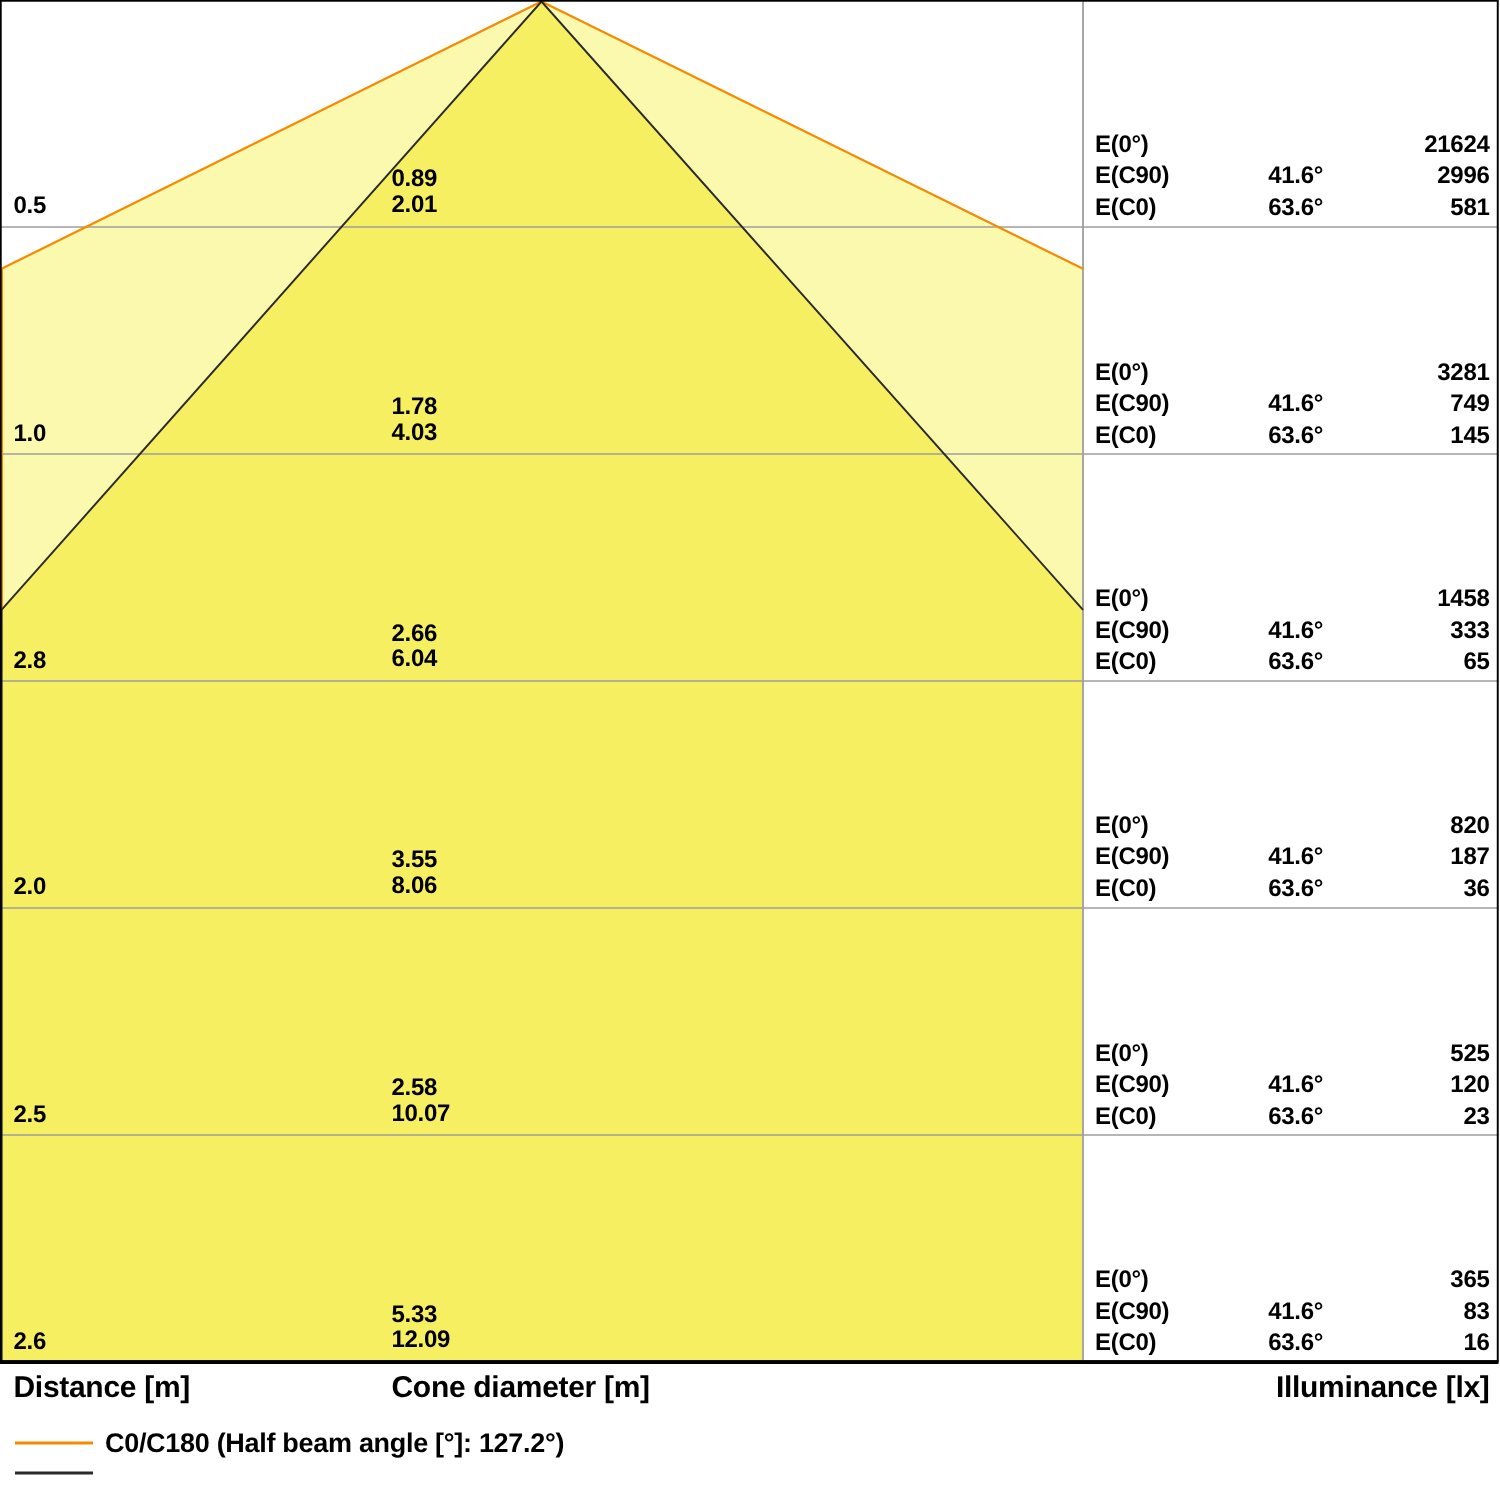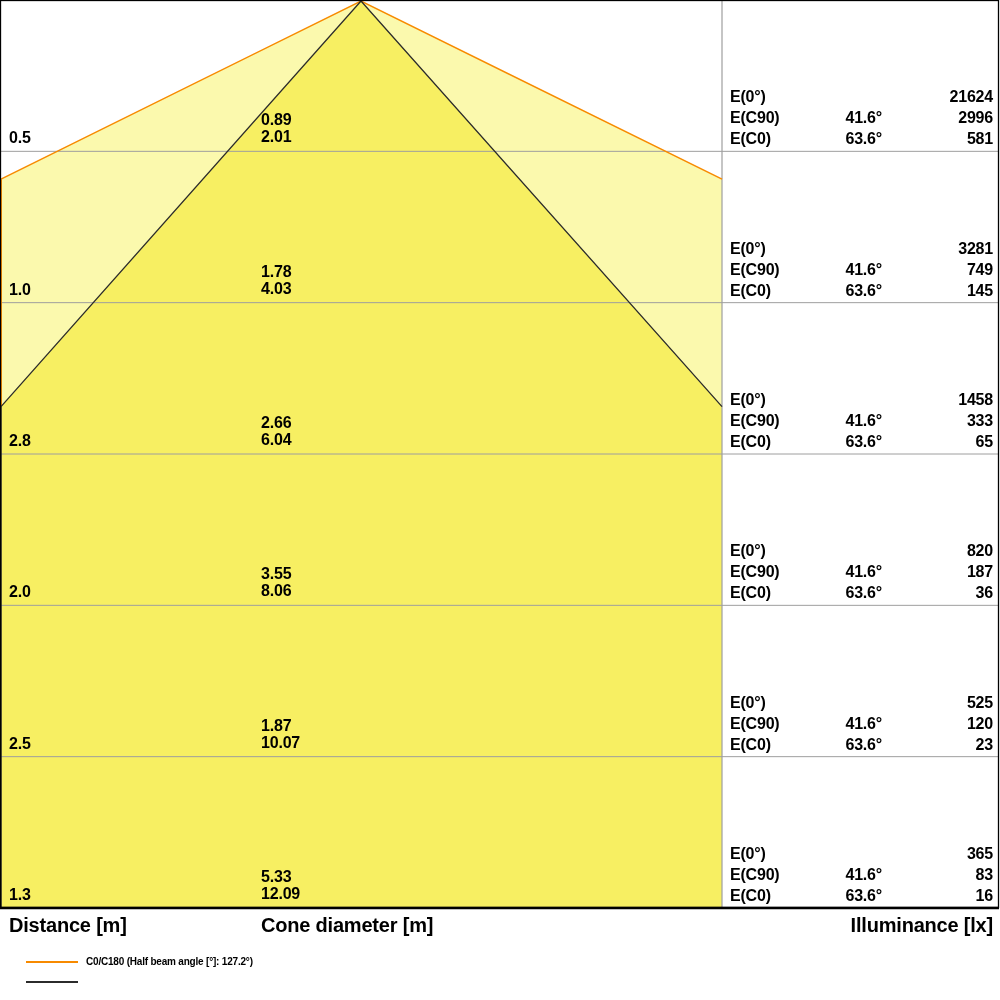--- a/index.html
+++ b/index.html
@@ -10,21 +10,21 @@
   .dist{position:absolute;left:9px;font-size:16px;line-height:18px;letter-spacing:-0.2px;}
   .cone{position:absolute;left:261px;width:200px;font-size:16px;line-height:17px;letter-spacing:-0.2px;}
   .iline{position:absolute;left:722px;width:278px;height:21px;font-size:16px;line-height:21px;letter-spacing:-0.2px;}
   .iline .lab{position:absolute;left:8px;}
   .iline .ang{position:absolute;right:118px;}
   .iline .val{position:absolute;right:7px;}
   .axis{position:absolute;top:916px;font-size:20px;line-height:18px;letter-spacing:-0.2px;}
   .axis.center{left:261px;width:200px;text-align:left;}
   .axis.left{left:9px;}
   .axis.right{right:7px;}
-  .legend-row{position:absolute;left:16px;width:888px;height:20px;font-size:10px;line-height:20px;letter-spacing:-0.2px;}
+  .legend-row{position:absolute;left:0;width:888px;height:20px;font-size:18px;line-height:20px;letter-spacing:-0.2px;}
   .legend-line{position:absolute;left:10px;top:9px;width:52px;height:0;border-top:2px solid #000;}
   .legend-text{position:absolute;left:70px;}
 </style>
 </head>
 <body>
 
 <div id="stage">
   <svg id="cone-svg" width="1000" height="912">
       <rect x="0" y="0" width="1000" height="912" fill="#ffffff"></rect>
       <polygon points="361,1 1,179.2019562664395 1,908 722,908 722,179.2019562664395" fill="#fbf9ad"></polygon>
@@ -118,39 +118,39 @@
         <div class="ang">41.6°</div>
         <div class="val">187</div>
       </div>
       <div class="iline" style="top: 582.333px;">
         <div class="lab">E(C0)</div>
         <div class="ang">63.6°</div>
         <div class="val">36</div>
       </div>
       <div class="dist" style="top: 734.667px;">2.5</div>
       <div class="cone" style="top: 716.667px;">
-        <div class="">1.87</div>
+        <div class="">2.58</div>
         <div class="">10.07</div>
       </div>
       <div class="iline" style="top: 691.667px;">
         <div class="lab">E(0°)</div>
         <div class="ang"></div>
         <div class="val">525</div>
       </div>
       <div class="iline" style="top: 712.667px;">
         <div class="lab">E(C90)</div>
         <div class="ang">41.6°</div>
         <div class="val">120</div>
       </div>
       <div class="iline" style="top: 733.667px;">
         <div class="lab">E(C0)</div>
         <div class="ang">63.6°</div>
         <div class="val">23</div>
       </div>
-      <div class="dist" style="top: 886px;">1.3</div>
+      <div class="dist" style="top: 886px;">2.6</div>
       <div class="cone" style="top: 868px;">
         <div class="">5.33</div>
         <div class="">12.09</div>
       </div>
       <div class="iline" style="top: 843px;">
         <div class="lab">E(0°)</div>
         <div class="ang"></div>
         <div class="val">365</div>
       </div>
       <div class="iline" style="top: 864px;">

